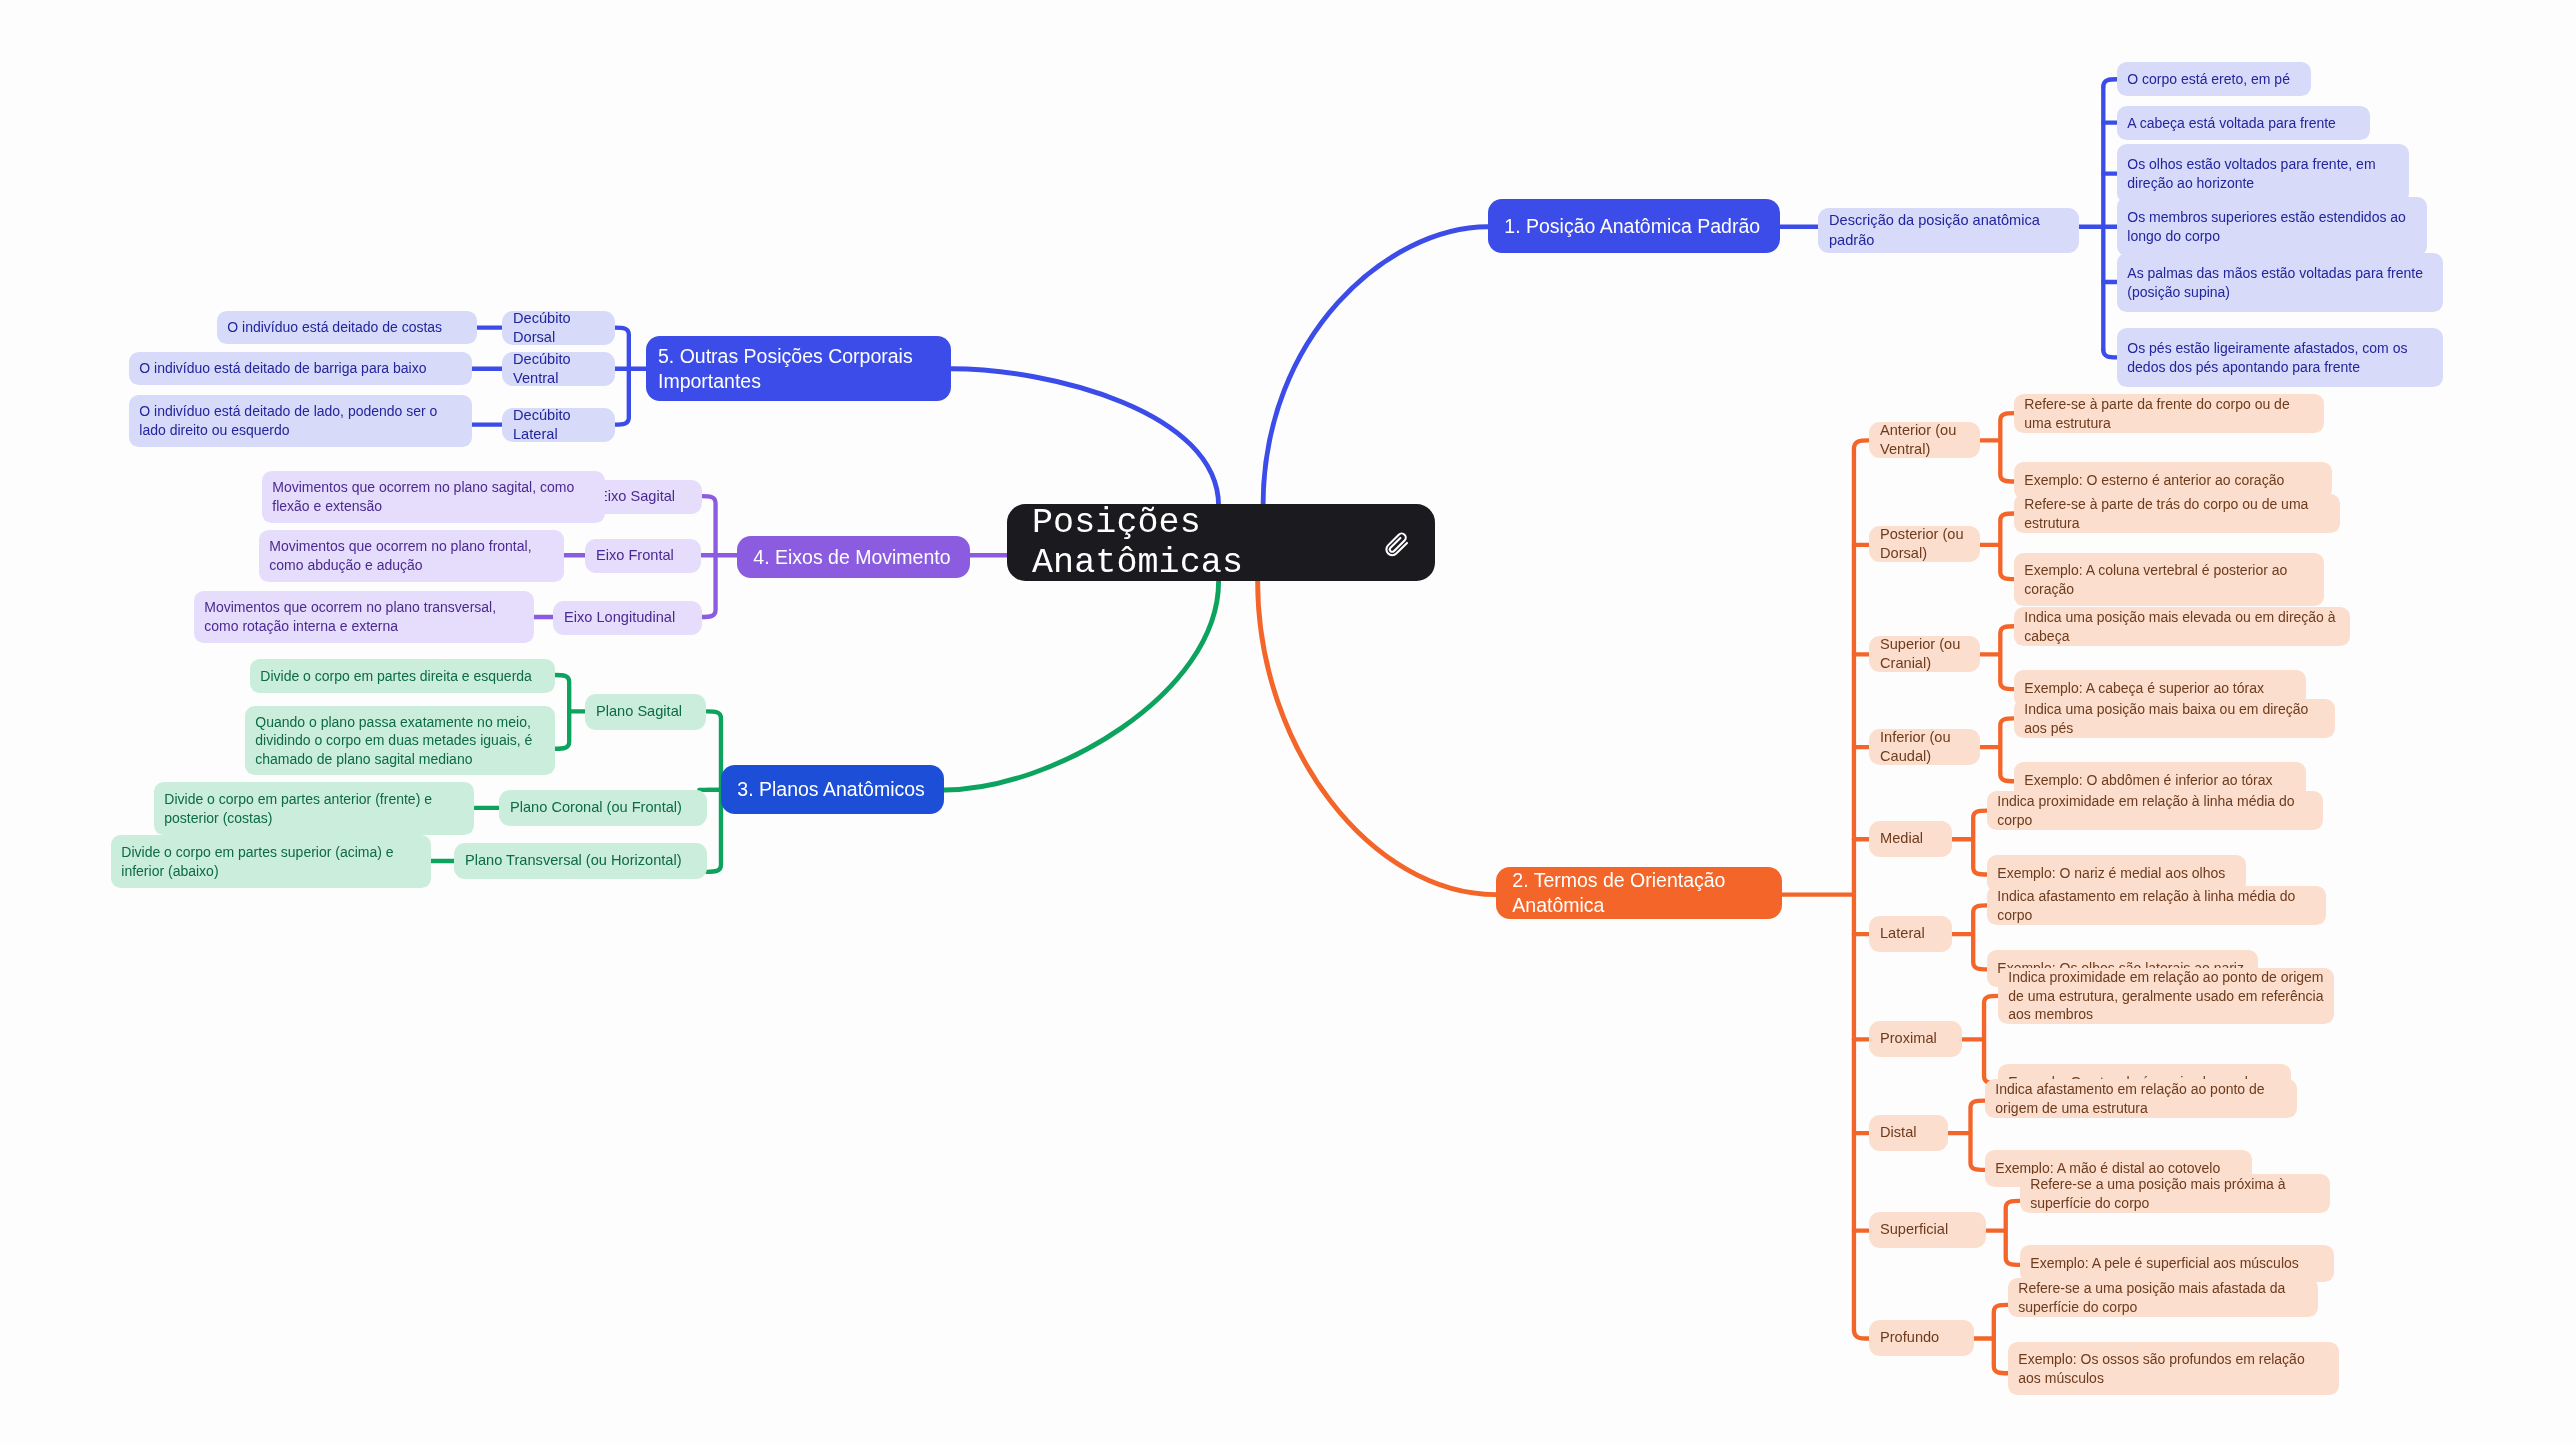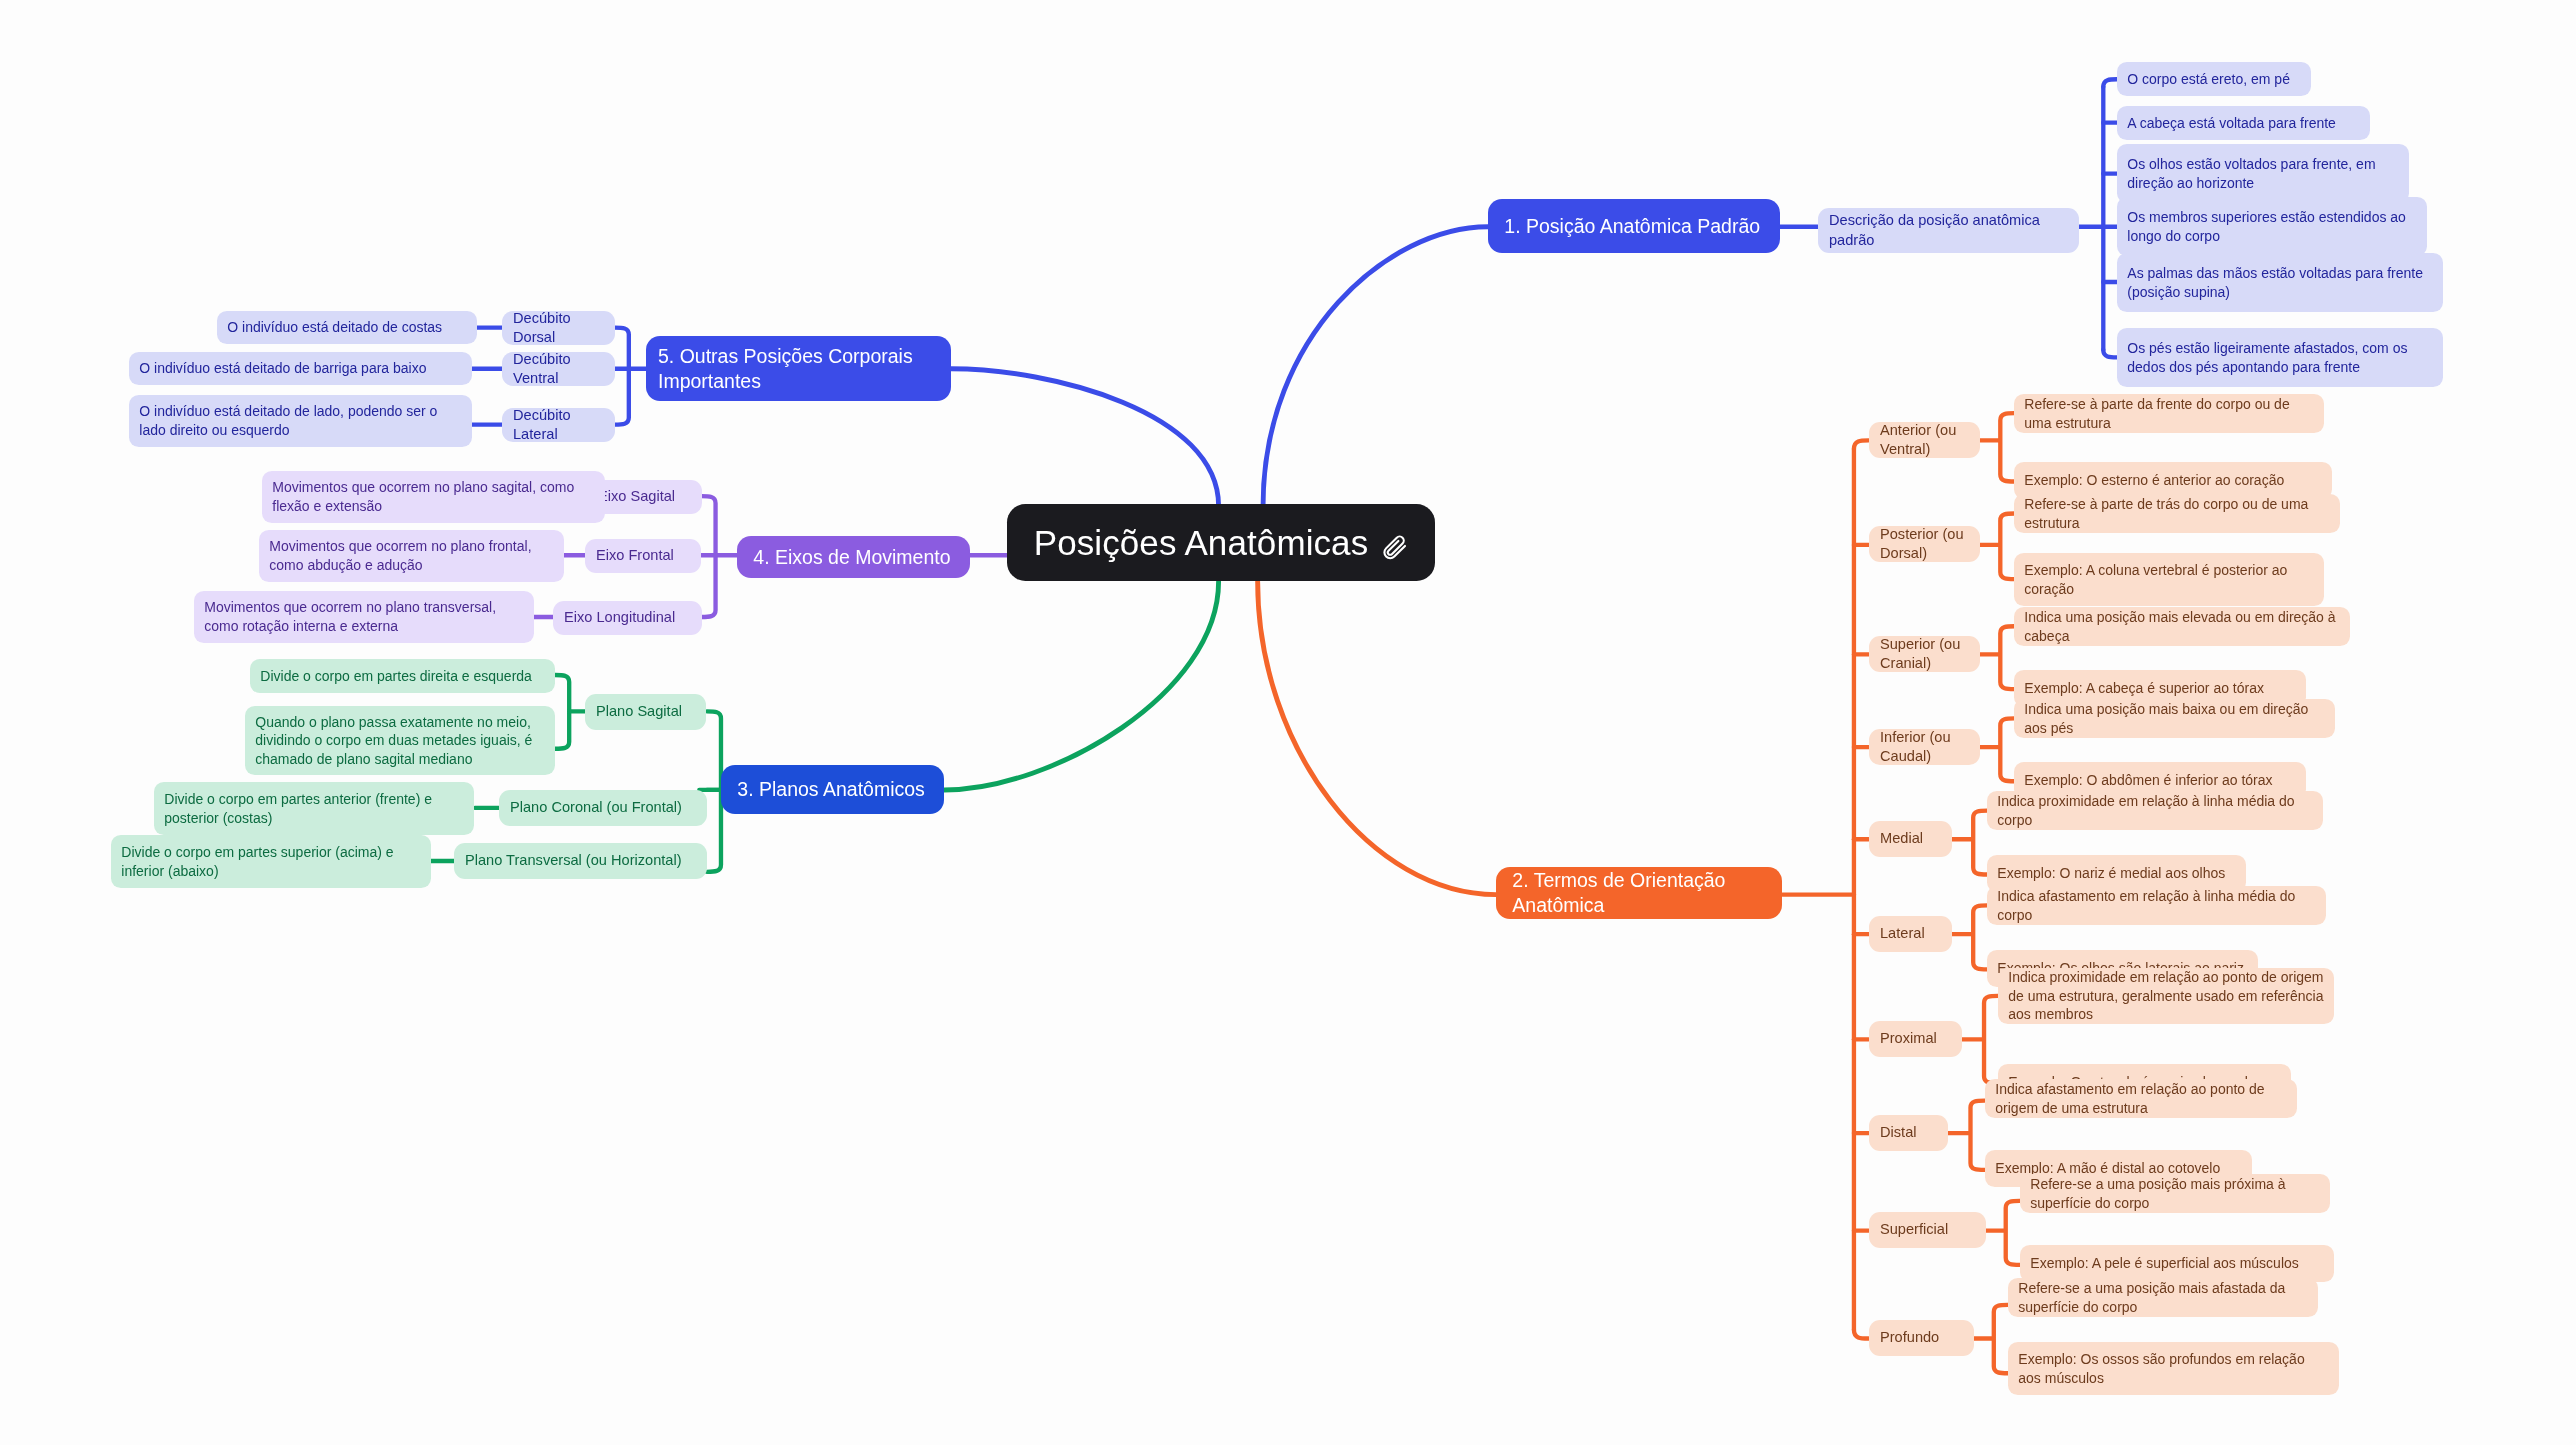--- a/index.html
+++ b/index.html
@@ -5,21 +5,21 @@
   html,body{margin:0;padding:0;background:#ffffff;}
   body{font-family:"Liberation Sans",sans-serif;}
   #canvas{position:relative;width:2576px;height:1446px;background:#fdfdfd;overflow:hidden;}
   svg#wires{position:absolute;left:0;top:0;width:2576px;height:1446px;pointer-events:none;}
 
   .node{position:absolute;box-sizing:border-box;display:flex;align-items:center;border-radius:14px;}
   .node .txt{display:block;width:100%;}
 
   
   .central{background:#1b1b1f;border-radius:18.4px;padding:5px 25px;color:#ffffff;
-           font-size:35px;letter-spacing:0.1px;display:flex;align-items:center;gap:12px;}
+           font-size:35px;letter-spacing:0.1px;display:flex;align-items:center;gap:12px;font-family:Liberation Mono, monospace;}
   .clip-icon{display:inline-block;width:28px;height:28px;flex:none;}
 
   
   .b1{color:#fff;font-size:19.5px;padding:12px 16.3px;line-height:1.28;border-radius:14px;}
 
   
   .lvl2{font-size:14.6px;padding:7.6px 11px;line-height:1.32;border-radius:11px;}
   .lvl3{font-size:14px;padding:7px 10.3px;line-height:1.33;border-radius:9.8px;}
 
   

